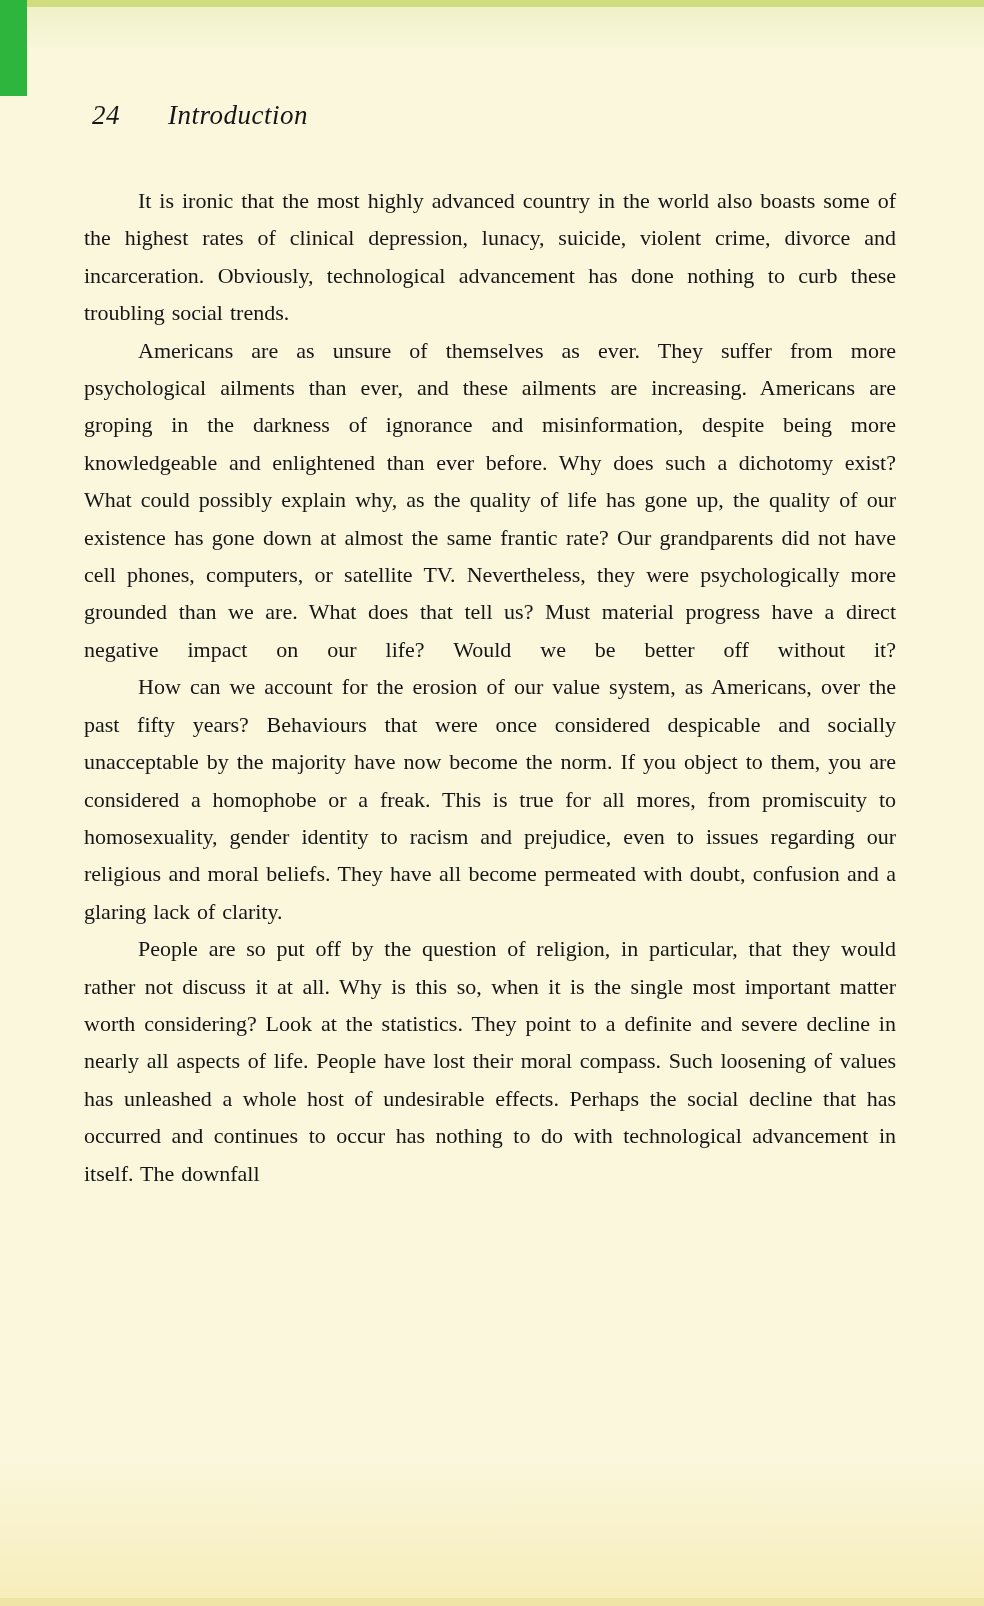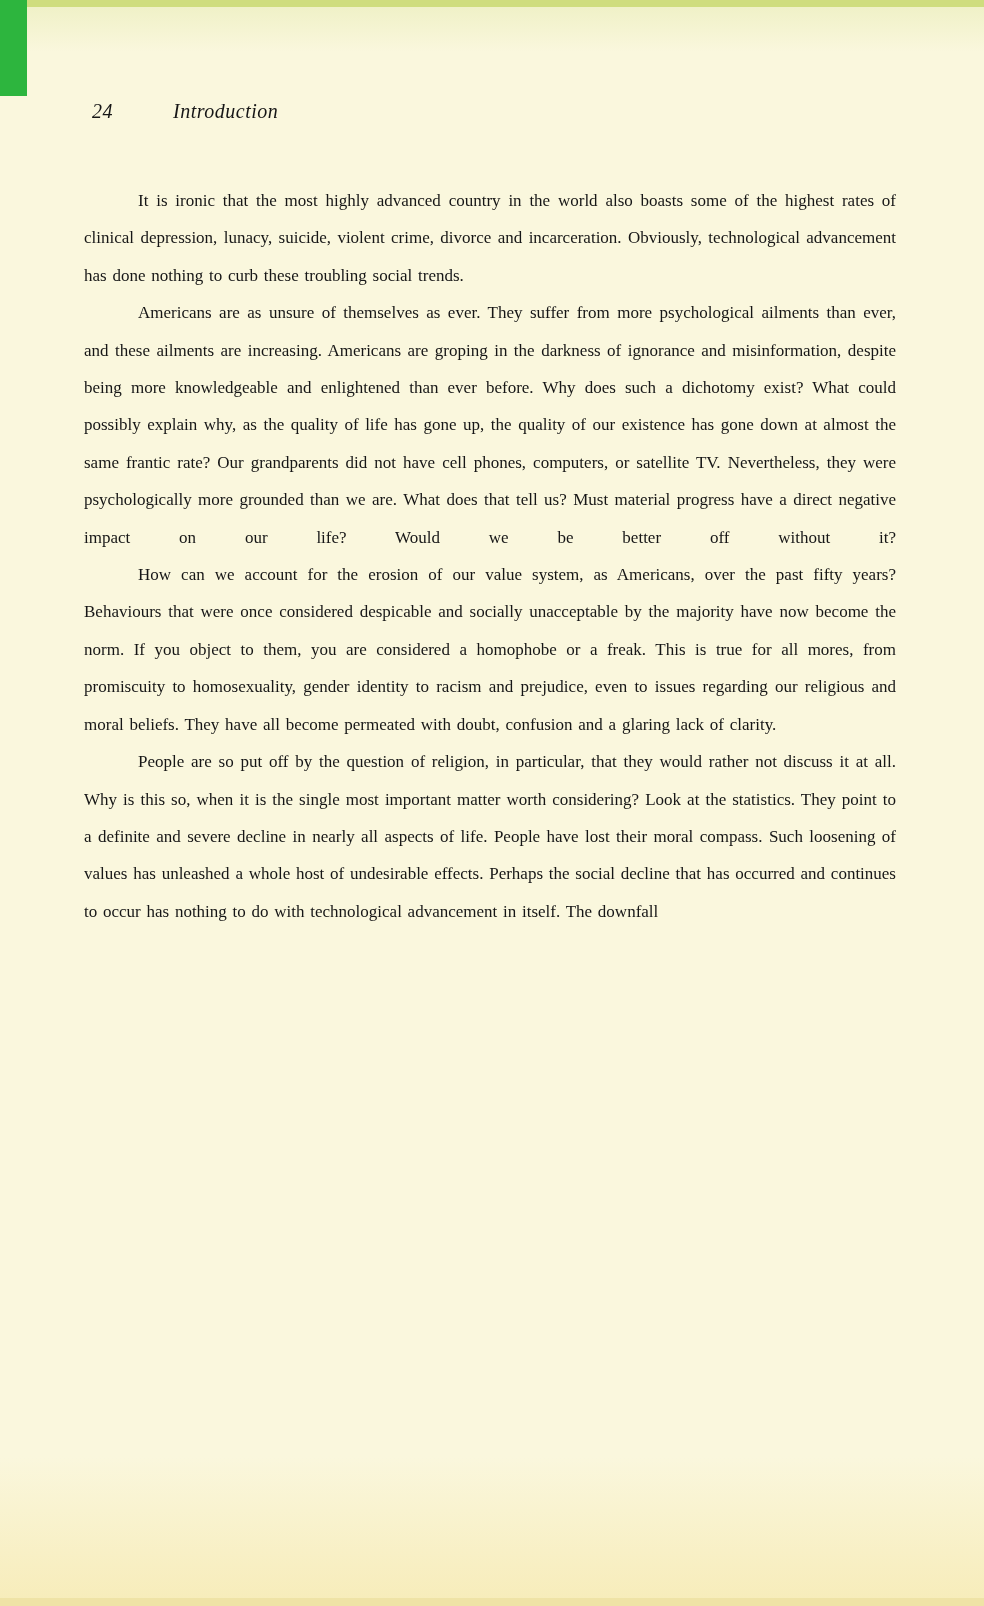--- a/index.html
+++ b/index.html
@@ -50,32 +50,32 @@
     width: 100%; height: 8px;
     background: #efe3a6;
   }
   
   .running-header {
     position: absolute;
     top: 100px;
     left: 92px;
     display: flex;
     align-items: baseline;
-    gap: 60px;
+    gap: 48px;
     font-style: italic;
-    font-size: 20px;
+    font-size: 27px;
     letter-spacing: 0.5px;
   }
   
   .body-text {
     position: absolute;
     top: 182px;
     left: 84px;
     width: 812px;
-    font-size: 17px;
+    font-size: 22px;
     line-height: 37.4px;
   }
   .para {
     margin: 0;
     text-indent: 54px;
     text-align: justify;
     word-spacing: 1.5px;
   }
   .para.last-justified {
     text-align-last: justify;

